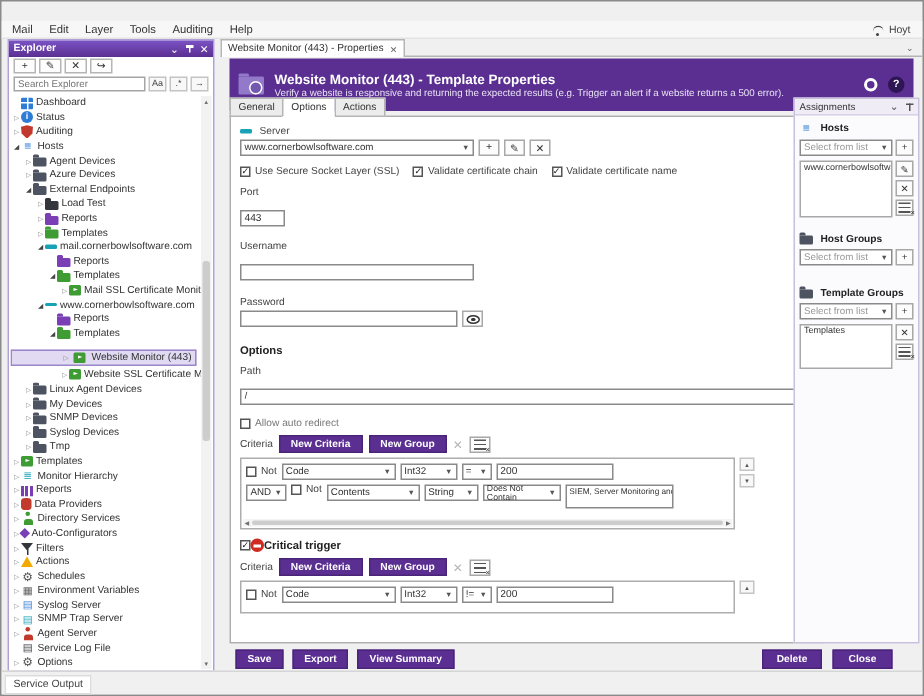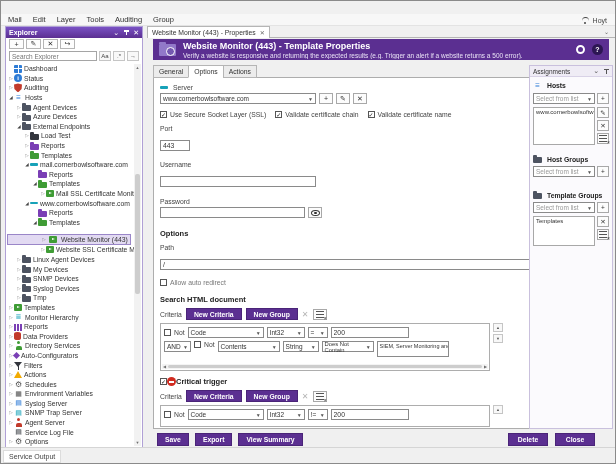--- a/index.html
+++ b/index.html
@@ -82,21 +82,21 @@
   .statustab { position:absolute; left:2px; top:2px; height:13px; background:#fff; border:1px solid #dcdcdc; display:flex; align-items:center; padding:0 5px; font-size:7px; color:#444; }
 
   
   .doctabs { position:absolute; left:146px; top:25px; right:0; height:12px; border-bottom:1px solid #b5b5b5; }
   .doctab { position:absolute; left:0; top:0; height:12px; background:#fff; border:1px solid #b5b5b5; border-bottom:none; display:flex; align-items:center; gap:4px; padding:0 4px; }
   .doctab .dlabel { font-size:6.8px; color:#333; }
   .doctab .dclose { font-size:6px; color:#666; }
   .dchev { position:absolute; right:6px; top:2px; font-size:6px; color:#666; }
 
   
-  .banner { position:absolute; left:152px; top:38px; width:456px; height:21px; background:#5b2f91; display:flex; align-items:center; padding:0 6px; }
+  .banner { position:absolute; left:152px; top:38px; width:456px; height:35px; background:#5b2f91; display:flex; align-items:center; padding:0 6px; }
   .bicon { position:relative; width:17px; height:12px; background:#9279c9; border-radius:1px; margin-right:7px; flex:none; }
   .bicon::before { content:""; position:absolute; top:-2px; left:0; width:7px; height:2px; background:#9279c9; border-radius:1px 1px 0 0; }
   .bicon::after { content:""; position:absolute; right:1px; bottom:0px; width:7px; height:7px; border:1px solid #fff; border-radius:50%; background:#7458b0; }
   .btexts { flex:1; min-width:0; }
   .btitle { font-size:9px; font-weight:bold; color:#fff; }
   .bsub { font-size:6.5px; color:#e9e2f5; margin-top:1px; white-space:nowrap; overflow:hidden; }
   .ring { width:9px; height:9px; border:2px solid #fff; border-radius:50%; margin:0 7px; flex:none; }
   .helpc { width:11px; height:11px; border-radius:50%; background:#2d1653; color:#fff; font-size:7px; font-weight:bold; display:flex; align-items:center; justify-content:center; flex:none; }
 
   
@@ -164,21 +164,21 @@
 <div class="window">
 
 
   <div class="menubar">
 
   <span class="mitem">Mail</span>
       <span class="mitem">Edit</span>
       <span class="mitem">Layer</span>
       <span class="mitem">Tools</span>
       <span class="mitem">Auditing</span>
-      <span class="mitem">Group</span>
+      <span class="mitem">Help</span>
     </div>
   <div class="userchip" style="top:13px;">
     <span class="wifi"></span>
     <span class="username">Hoyt</span>
   </div>
 
   <div class="explorer">
     <div class="exphead">
       <span class="ptitle">Explorer</span>
       <span class="hicon">⌄</span>
@@ -517,21 +517,20 @@
       <div class="fheader" style="margin-top:11px;">Options</div>
 
       <div class="flabel" style="margin-top:6px;">Path</div>
       <input class="inp" style="width: 100%;" value="/">
 
       <div class="cbrow" style="margin-top:8px; color:#777;">
         <span class="cb"></span>
         <span>Allow auto redirect</span>
       </div>
 
-      <div class="fheader" style="margin-top:9px;">Search HTML document</div>
 
       
       <div class="row" style="margin-top:4px; gap:4px;">
         <span class="flabel" style="margin:0;">Criteria</span>
         <span class="pbtn" style="height:12px;">New Criteria</span>
         <span class="pbtn" style="height:12px;">New Group</span>
         <span style="font-size:8px; color:#b5b5b5;">✕</span>
         <span class="ibtn">
             <span class="listicon"></span>
           </span>

